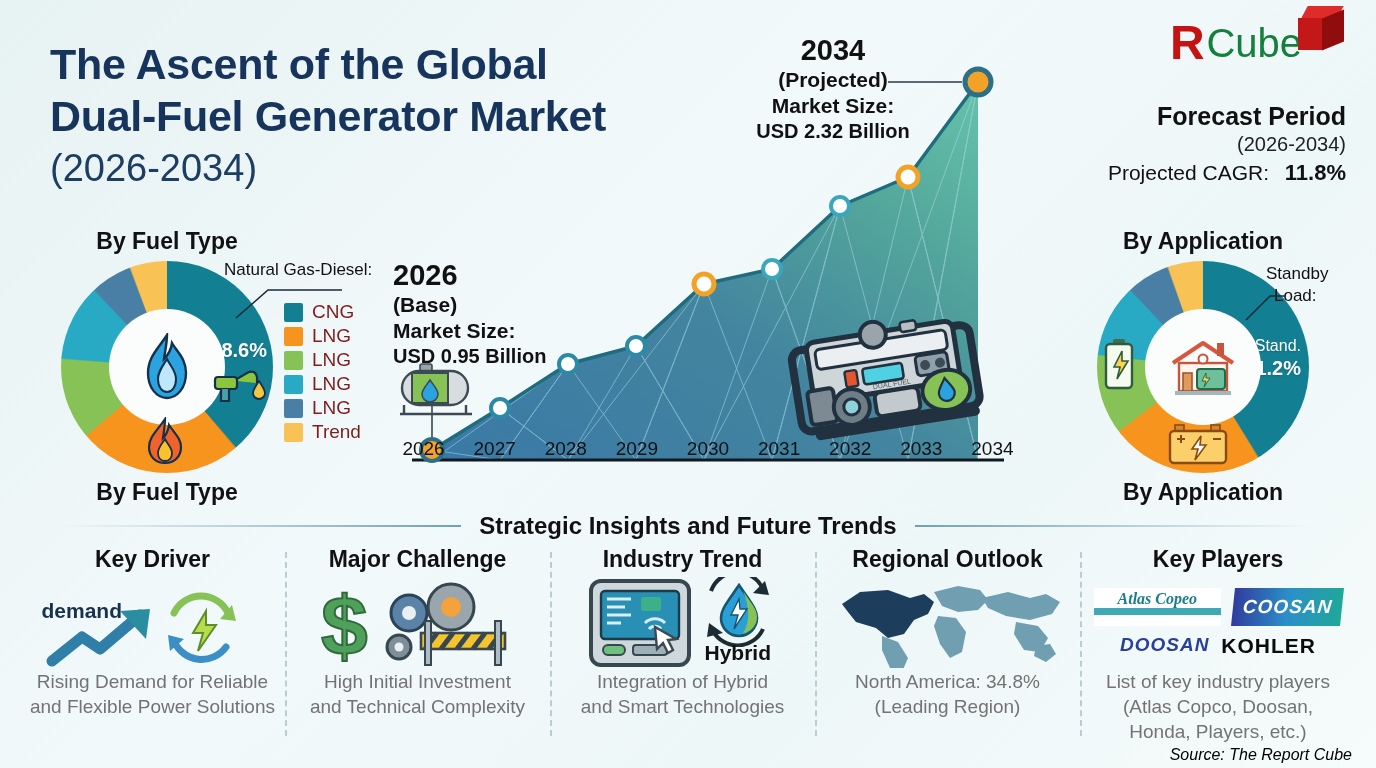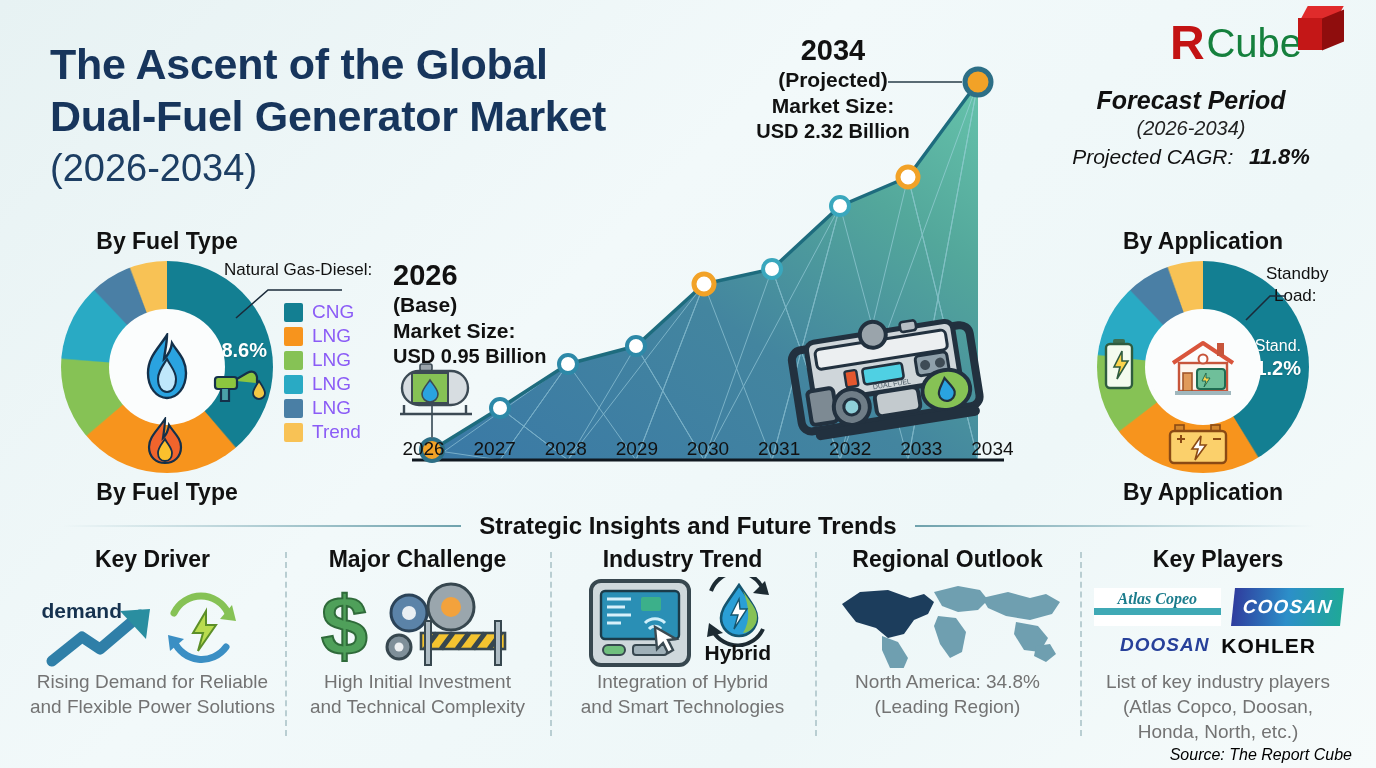--- a/index.html
+++ b/index.html
@@ -30,21 +30,21 @@
   }
   #logo .cube-word { font-size: 40px; color: #15803d; margin-left: 2px; line-height: 1; }
   #logo .cube3d { position: relative; width: 52px; height: 52px; margin-left: -6px; margin-top: -22px; }
   #logo .cube3d .top { position: absolute; left: 8px; top: 0; width: 36px; height: 14px;
     background: #e02b2b; transform: skewX(-28deg); }
   #logo .cube3d .left { position: absolute; left: 2px; top: 12px; width: 24px; height: 32px; background: #c41717; }
   #logo .cube3d .right { position: absolute; left: 26px; top: 8px; width: 22px; height: 32px;
     background: #8f0d0d; transform: skewY(-22deg); }
 
   
-  #forecast { right: 30px; top: 86px; width: 310px; text-align: center; font-style: italic; }
+  #forecast { right: 30px; top: 102px; width: 310px; text-align: right; }
   #forecast .fp-title { font-size: 25px; font-weight: bold; color: #111; }
   #forecast .fp-range { font-size: 20px; color: #222; margin-top: 2px; }
   #forecast .fp-cagr-row { font-size: 21px; color: #111; margin-top: 4px; }
   #forecast .fp-cagr-val { font-weight: bold; margin-left: 10px; font-size: 22px; }
 
   
   .donut-wrap { width: 230px; }
   #donut-fuel { left: 52px; top: 228px; }
   #donut-app  { right: 58px; top: 228px; }
   .donut-head { font-size: 23px; font-weight: bold; text-align: center; color: #111; }
@@ -56,21 +56,21 @@
     width: 108px; height: 108px; border-radius: 50%;
     background: #fbfdfd; box-shadow: 0 0 0 4px #fbfdfd;
     display: flex; align-items: center; justify-content: center;
   }
   .pct-in { position: absolute; color: #ffffff; font-weight: bold; text-shadow: 0 1px 2px rgba(0,0,0,.18); }
 
   
   #fuel-legend { position: absolute; left: 232px; top: 72px; }
   #fuel-legend .row { display: flex; align-items: center; height: 24px; }
   #fuel-legend .sw { width: 19px; height: 19px; border-radius: 2px; margin-right: 9px; }
-  #fuel-legend .lb { font-size: 19px; color: #8b5cf6; }
+  #fuel-legend .lb { font-size: 19px; color: #7f1d1d; }
 
   .callout-txt { font-size: 17px; color: #111; white-space: nowrap; }
 
   
   #chart { left: 388px; top: 60px; width: 640px; height: 430px; }
   #chart .yr-axis { position: absolute; left: 0; bottom: 30px; width: 100%; display: flex; }
   #chart .yr { flex: 1; text-align: center; font-size: 19px; color: #111; }
 
   .ms-label { font-size: 19px; color: #111; line-height: 25px; }
   .ms-label .yr-big { font-size: 29px; font-weight: bold; display: block; line-height: 34px; }
@@ -473,18 +473,18 @@
             <span class="nm">Atlas Copeo</span>
             <span class="bar" style="display:block"></span>
           </span>
           <span class="chip-coosan">COOSAN</span>
           <span class="chip-doosan">DOOSAN</span>
           <span class="chip-kohler">KOHLER</span>
         </div>
       </div>
       <div class="cd">List of key industry players</div>
       <div class="cd">(Atlas Copco, Doosan,</div>
-      <div class="cd">Honda, North, etc.)</div>
+      <div class="cd">Honda, Players, etc.)</div>
     </div>
   </div>
 
   <div class="abs src">Source: The Report Cube</div>
 </div>
 
 </body></html>

